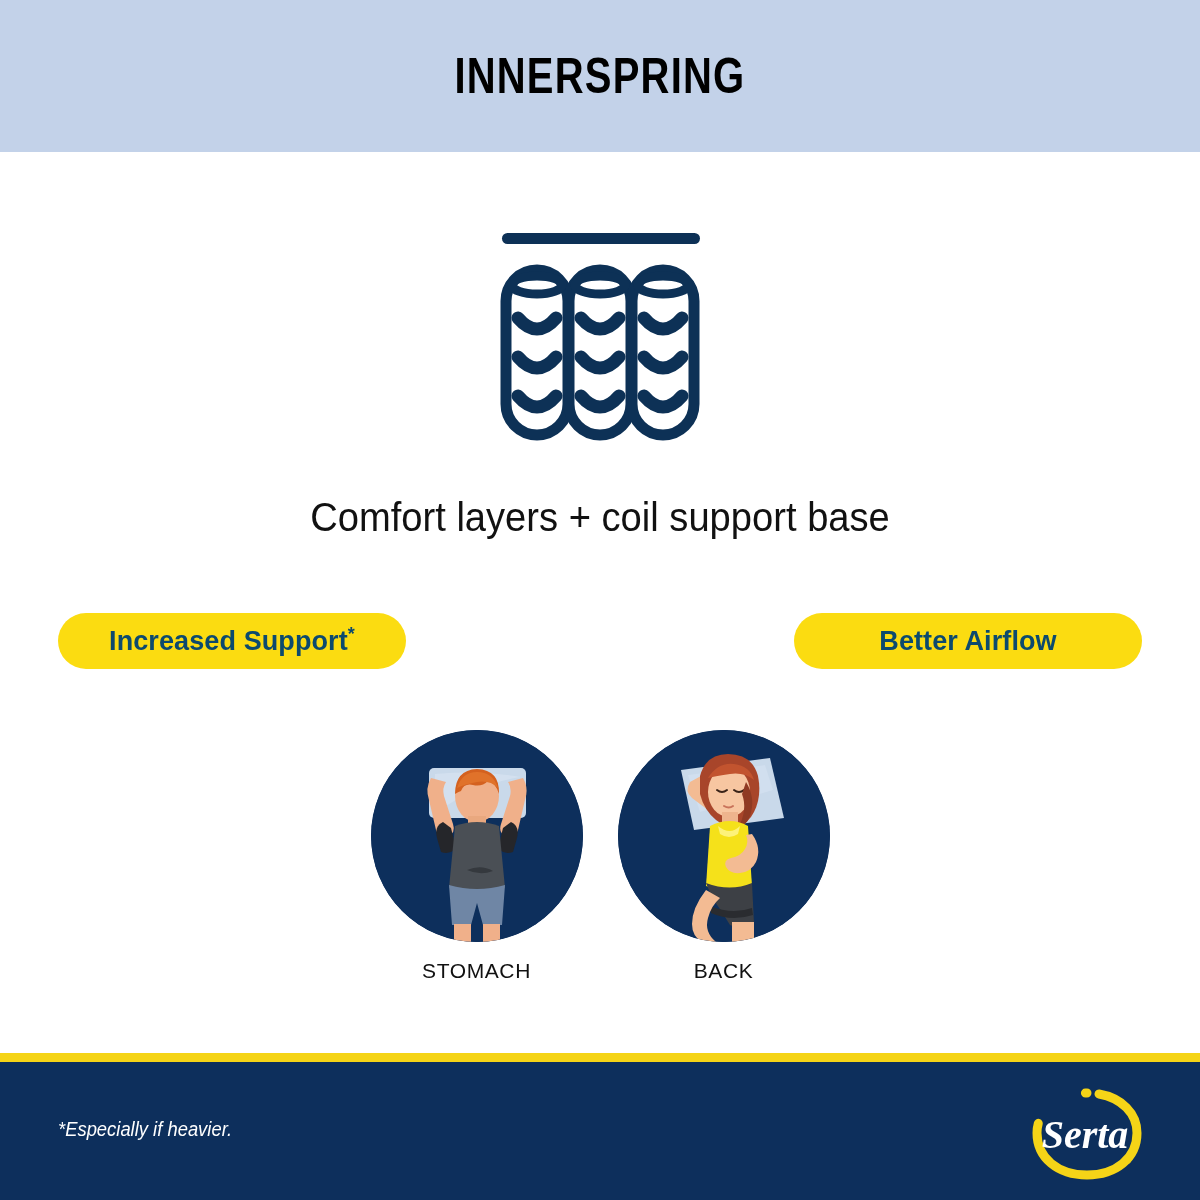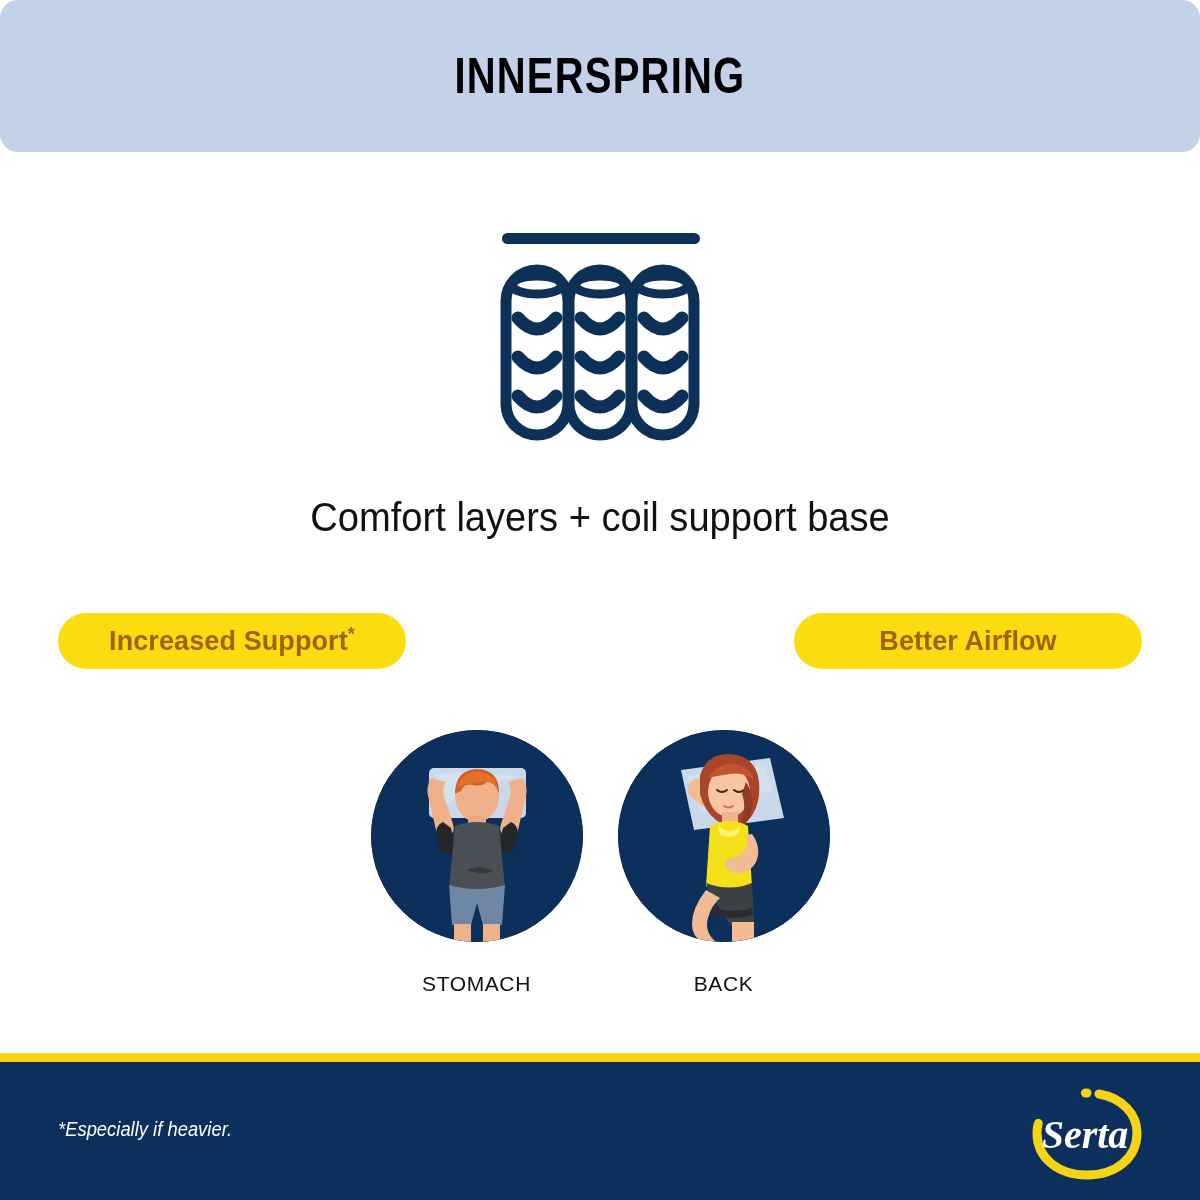--- a/index.html
+++ b/index.html
@@ -8,21 +8,21 @@
     background: #ffffff;
     font-family: "Liberation Sans", sans-serif;
     overflow: hidden;
   }
   .page { position: relative; width: 1200px; height: 1200px; background:#fff; }
 
   
   .header-band {
     position: absolute; left: 0; top: 0; width: 1200px; height: 152px;
     background: #c3d2e9;
-    display: flex; align-items: center; justify-content: center; border-radius: 18px;
+    display: flex; align-items: center; justify-content: center;
   }
   .header-title {
     font-family: "Liberation Sans", sans-serif;
     font-weight: 700;
     font-size: 50px;
     letter-spacing: 1.5px;
     color: #000000;
     transform: scaleX(0.80);
     transform-origin: center;
     white-space: nowrap;
@@ -59,21 +59,21 @@
     display: flex; align-items: center; justify-content: center;
     padding: 0 34px;
   }
   .pill-1 { width: 348px; }
   .pill-2 { width: 348px; }
   .pill-3 { width: 348px; align-items: center; }
   .pill-label {
     font-family: "Liberation Sans", sans-serif;
     font-weight: 600;
     font-size: 27px;
-    color: #a16207;
+    color: #0c4a6e;
     white-space: nowrap;
     letter-spacing: 0.1px;
   }
   .pill-star {
     font-size: 18px;
     vertical-align: super;
     line-height: 0;
     font-weight: 600;
   }
 
@@ -81,21 +81,21 @@
   .sleepers {
     position: absolute; top: 730px; left: 0; width: 1200px;
     display: flex; justify-content: center; gap: 35px;
   }
   .sleeper-card { width: 212px; display: flex; flex-direction: column; align-items: center; }
   .sleeper-circle {
     width: 212px; height: 212px; border-radius: 50%;
     background: #0d2f5c; overflow: hidden; position: relative;
   }
   .sleeper-label {
-    margin-top: 30px;
+    margin-top: 17px;
     font-family: "Liberation Sans", sans-serif;
     font-weight: 300;
     font-size: 21px;
     color: #111;
     letter-spacing: 0.6px;
   }
 
   
   .footer-rule {
     position: absolute; left: 0; top: 1053px; width: 1200px; height: 9px;

